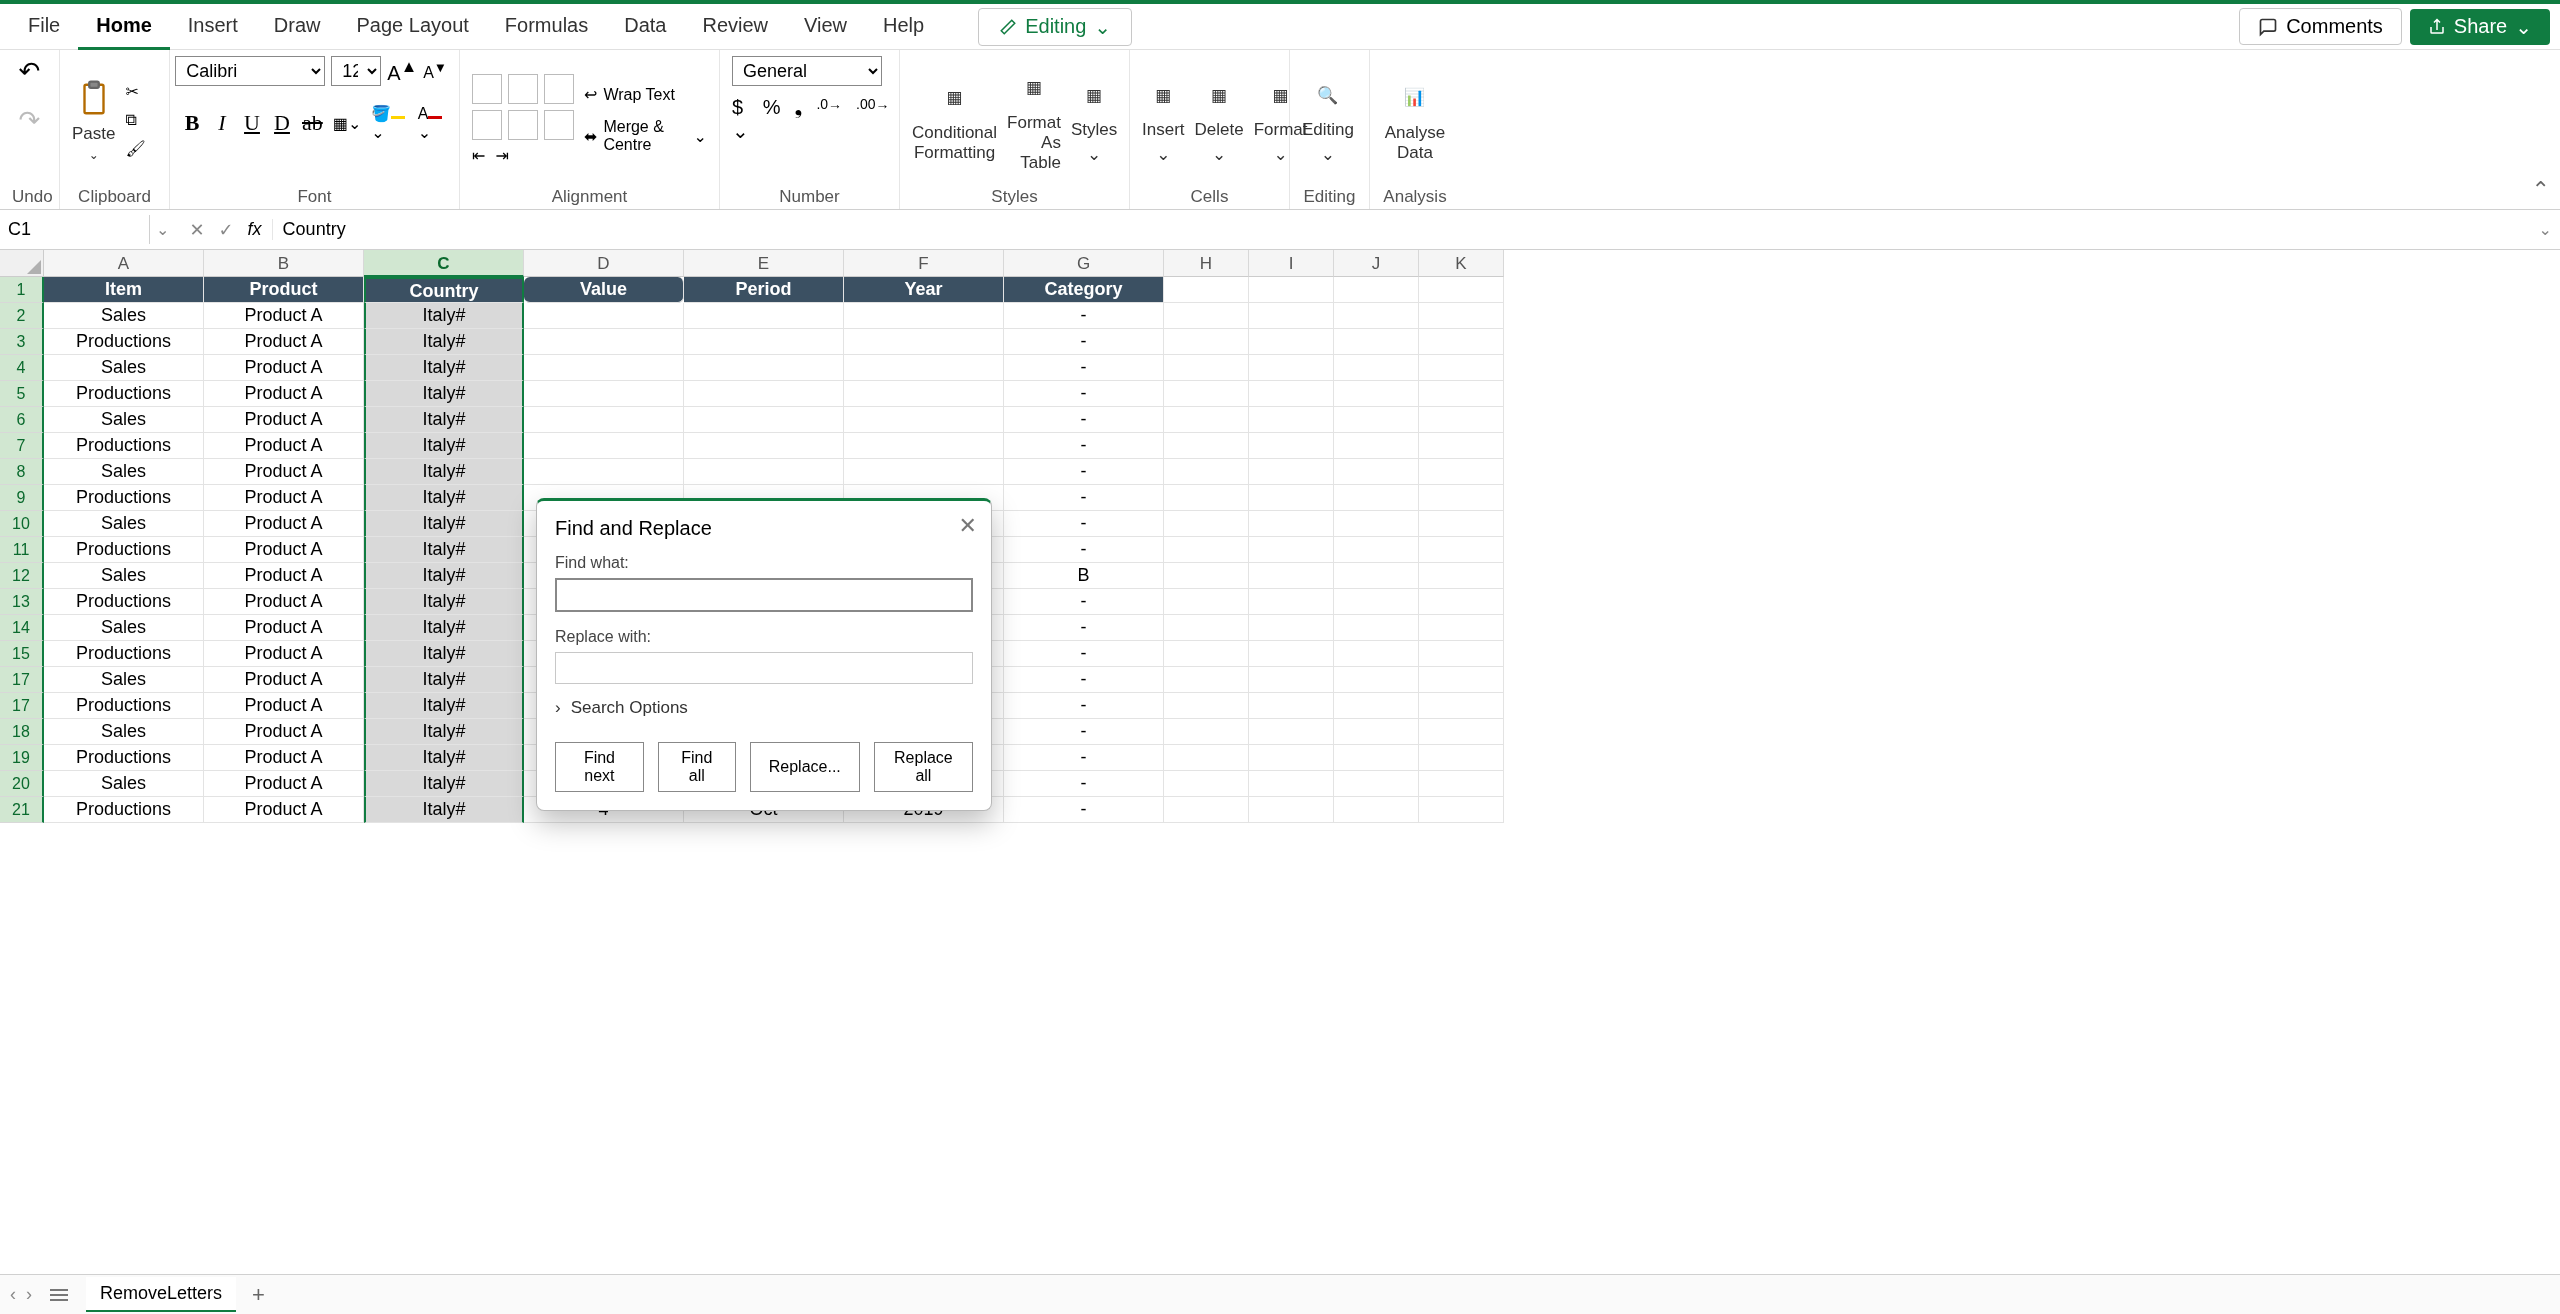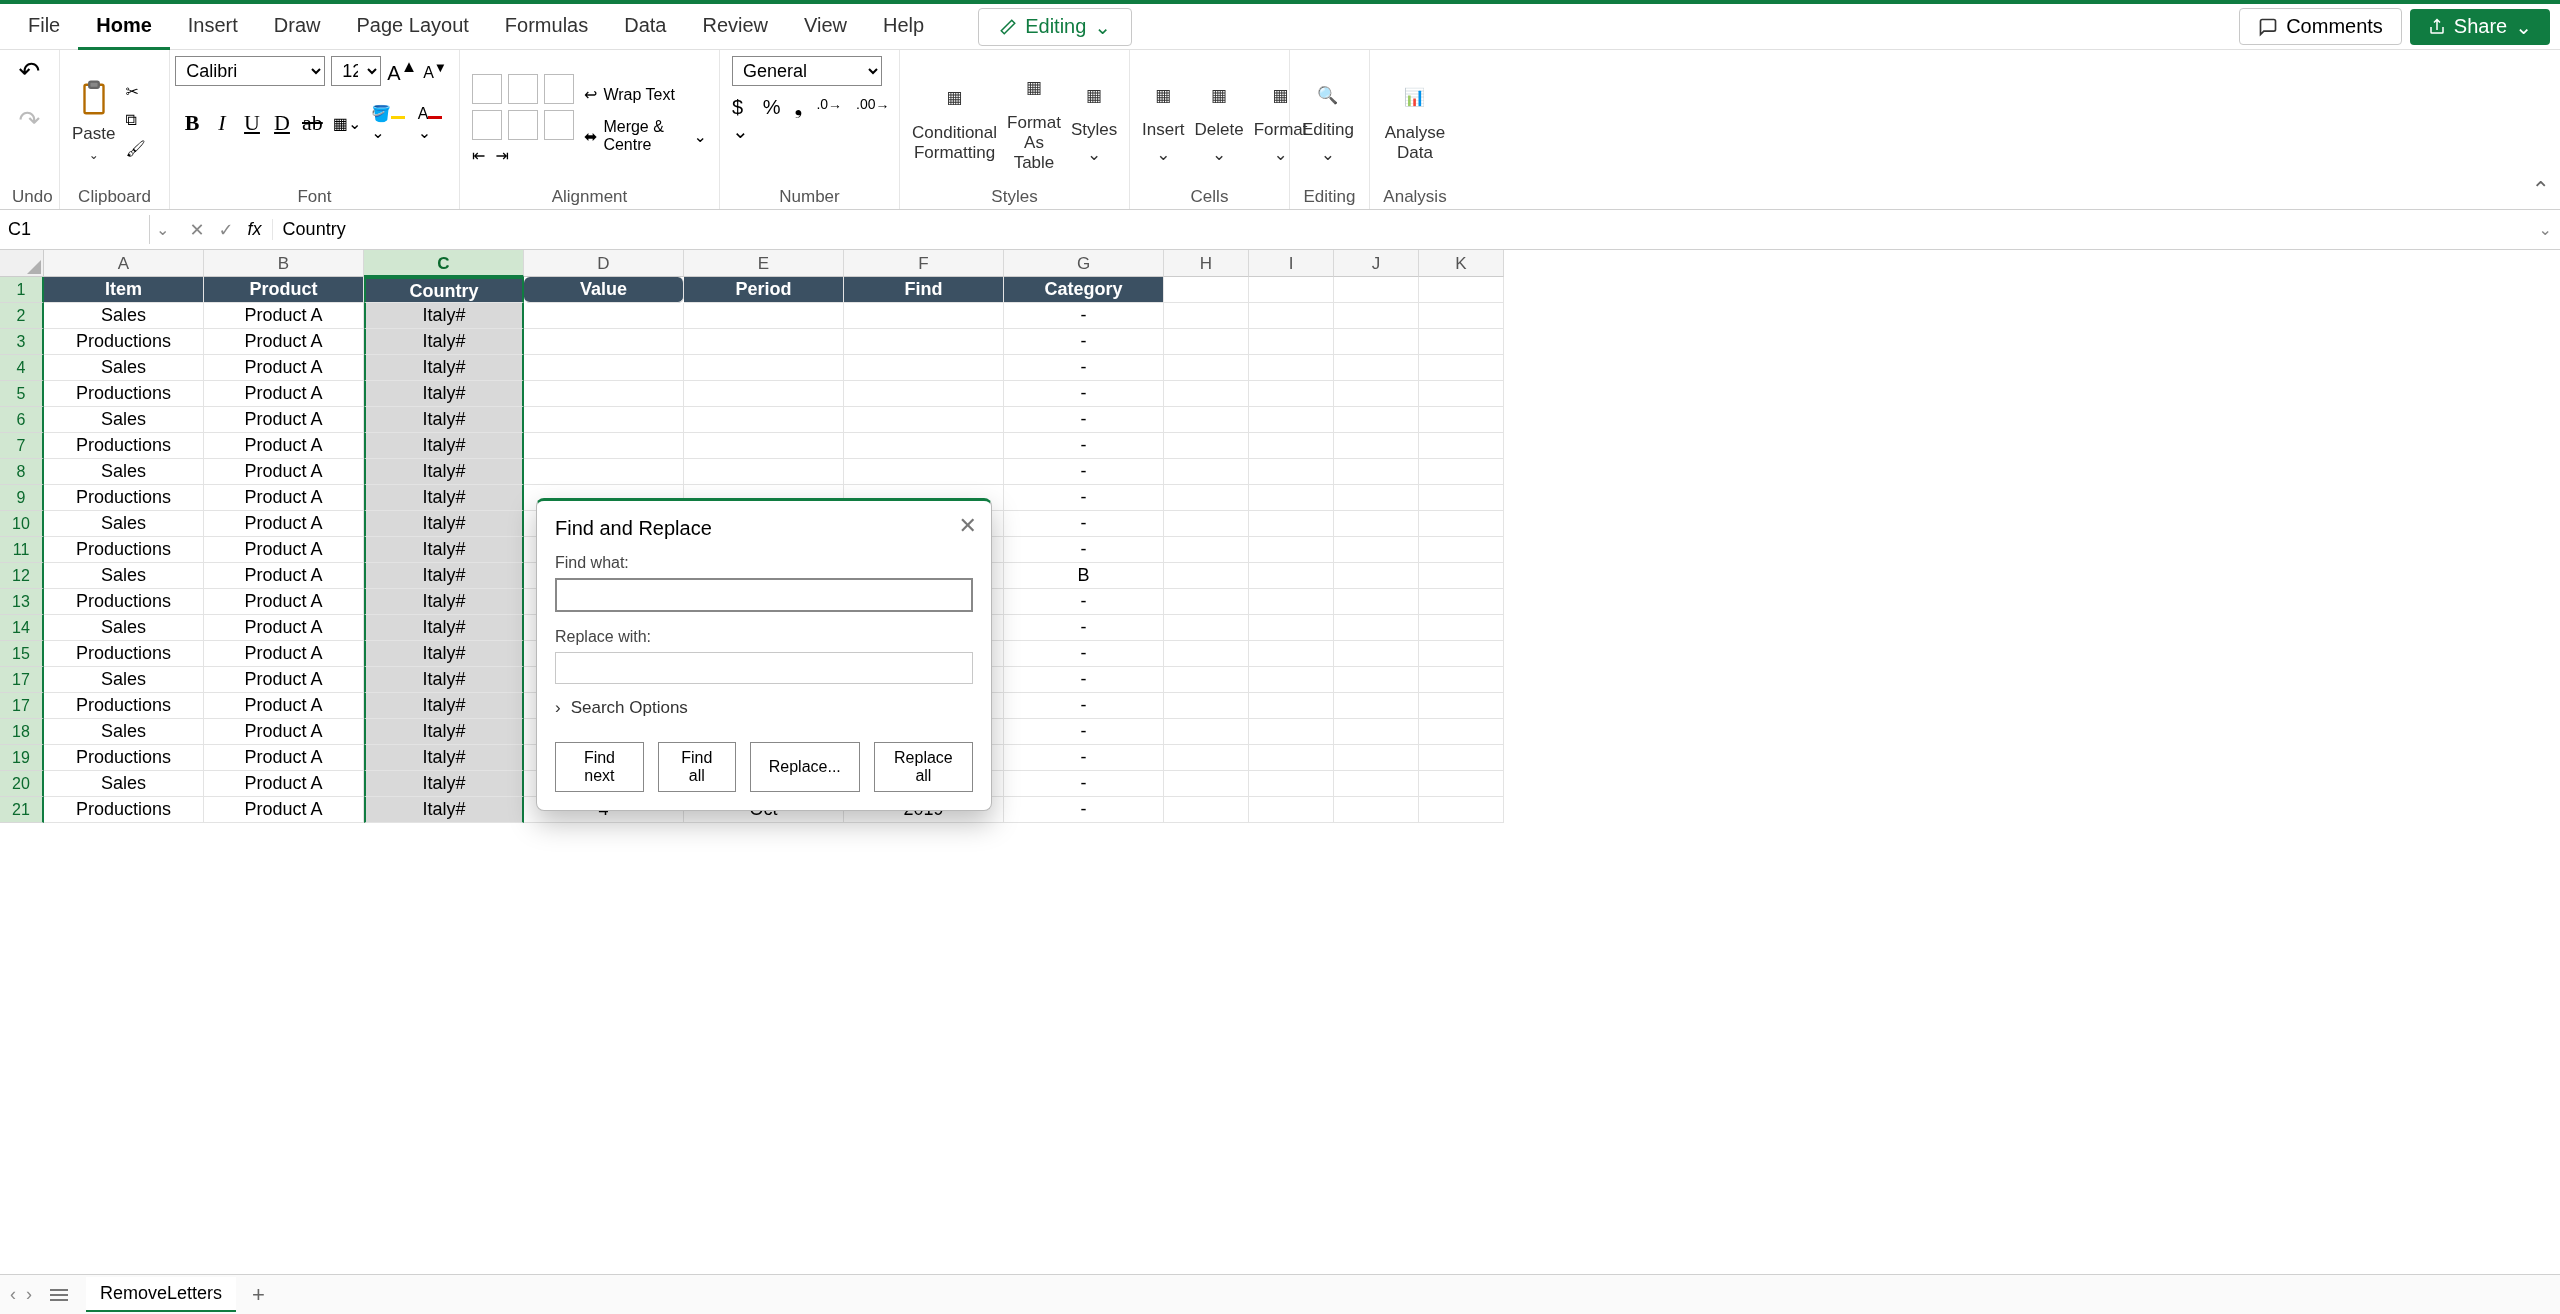--- a/index.html
+++ b/index.html
@@ -214,21 +214,21 @@
     <div class="group-label">Number</div>
   </div>
   <div class="group" style="width:230px">
     <div class="group-body">
       <div class="btncol">
           <div class="ico">▦</div>
           <span style="text-align:center;max-width:90px;">Conditional Formatting</span>
         </div>
       <div class="btncol">
           <div class="ico">▦</div>
-          <span style="text-align:center;max-width:80px;">Format As Table</span>
+          <span style="text-align:right;max-width:80px;">Format As Table</span>
         </div>
       <div class="btncol">
           <div class="ico">▦</div>
           <span>Styles</span>
           <span>⌄</span>
         </div>
     </div>
     <div class="group-label">Styles</div>
   </div>
   <div class="group" style="width:160px">
@@ -327,21 +327,21 @@
           <div class="rowhead selall">20</div>
           <div class="rowhead selall">21</div>
         </div>
       <div class="cells" id="cells">
           <div class="row">
             <div class="cell hdrcell" style="width: 160px;">Item</div>
             <div class="cell hdrcell" style="width: 160px;">Product</div>
             <div class="cell hdrcell colsel selborder-left selborder-right selborder-top" style="width: 160px;">Country</div>
             <div class="cell hdrcell" style="width: 160px; border-radius: 6px;">Value</div>
             <div class="cell hdrcell" style="width: 160px;">Period</div>
-            <div class="cell hdrcell" style="width: 160px;">Find</div>
+            <div class="cell hdrcell" style="width: 160px;">Year</div>
             <div class="cell hdrcell" style="width: 160px;">Category</div>
             <div class="cell" style="width: 85px;"></div>
             <div class="cell" style="width: 85px;"></div>
             <div class="cell" style="width: 85px;"></div>
             <div class="cell" style="width: 85px;"></div>
           </div>
           <div class="row">
             <div class="cell" style="width: 160px;">Sales</div>
             <div class="cell" style="width: 160px;">Product A</div>
             <div class="cell colsel selborder-left selborder-right" style="width: 160px;">Italy#</div>

